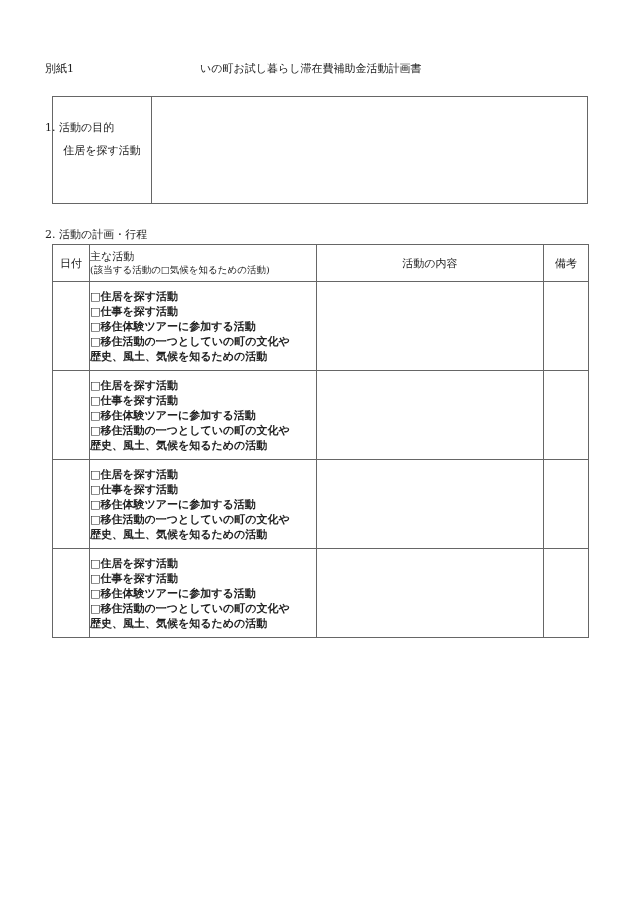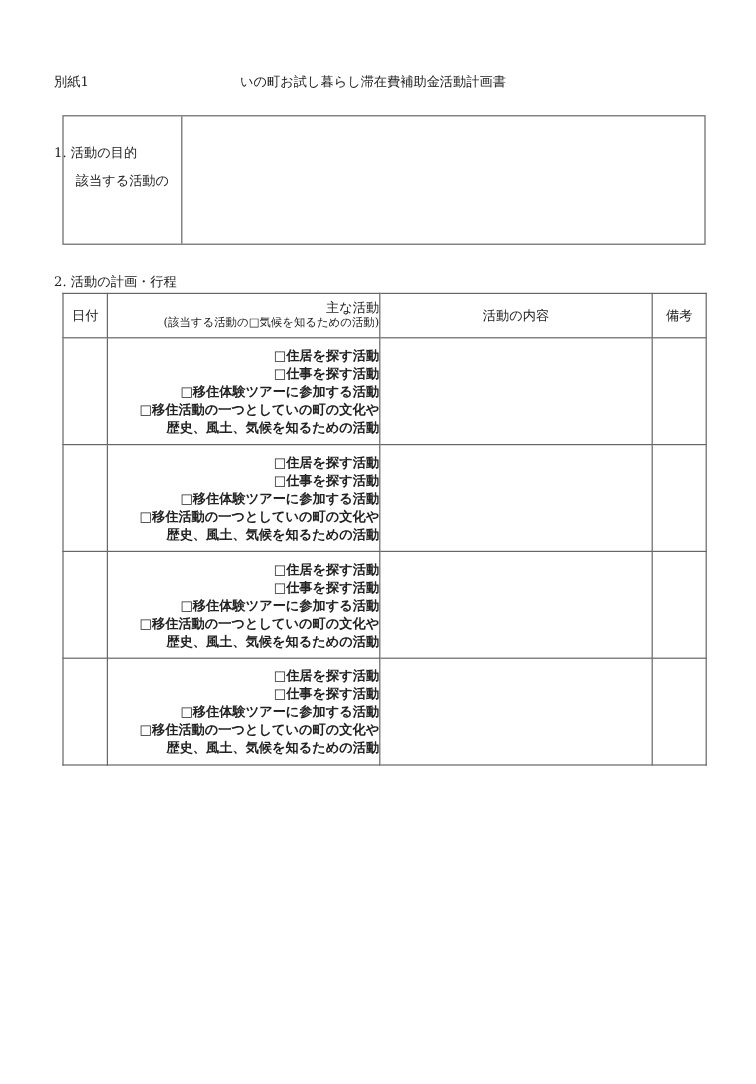--- a/index.html
+++ b/index.html
@@ -38,31 +38,31 @@
       border: 1px solid #666; padding: 0; font-weight: normal; vertical-align: middle;
     }
     table.t2 th { height: 36px; margin-top: 48px; }
     th.c-date { width: 36px; text-align: center; }
     th.c-main { width: 226px; text-align: left; padding-left: 5px; line-height: 13px; }
     th.c-content { width: 226px; text-align: center; }
     th.c-notes { text-align: center; }
     .small { font-size: 9.5px; }
     table.t2 td { height: 88px; font-weight: bold; }
     td.main-cell { padding-left: 5px; line-height: 15px; vertical-align: middle; }
-    .opt { display: block; text-align: right; }
+    .opt { display: block; }
   </style>
 </head>
 <body>
 
 <div id="annex" class="abs">別紙1</div>
 <div id="doc-title" class="abs">いの町お試し暮らし滞在費補助金活動計画書</div>
 <div id="sec1" class="abs">1. 活動の目的</div>
 
 <div class="t1">
-  <div class="label">該当する活動の</div>
+  <div class="label">住居を探す活動</div>
   <div class="body"></div>
 </div>
 
 <div id="sec2" class="abs">2. 活動の計画・行程</div>
 
 <table class="t2">
   <thead>
     <tr>
       <th class="c-date">日付</th>
       <th class="c-main">

